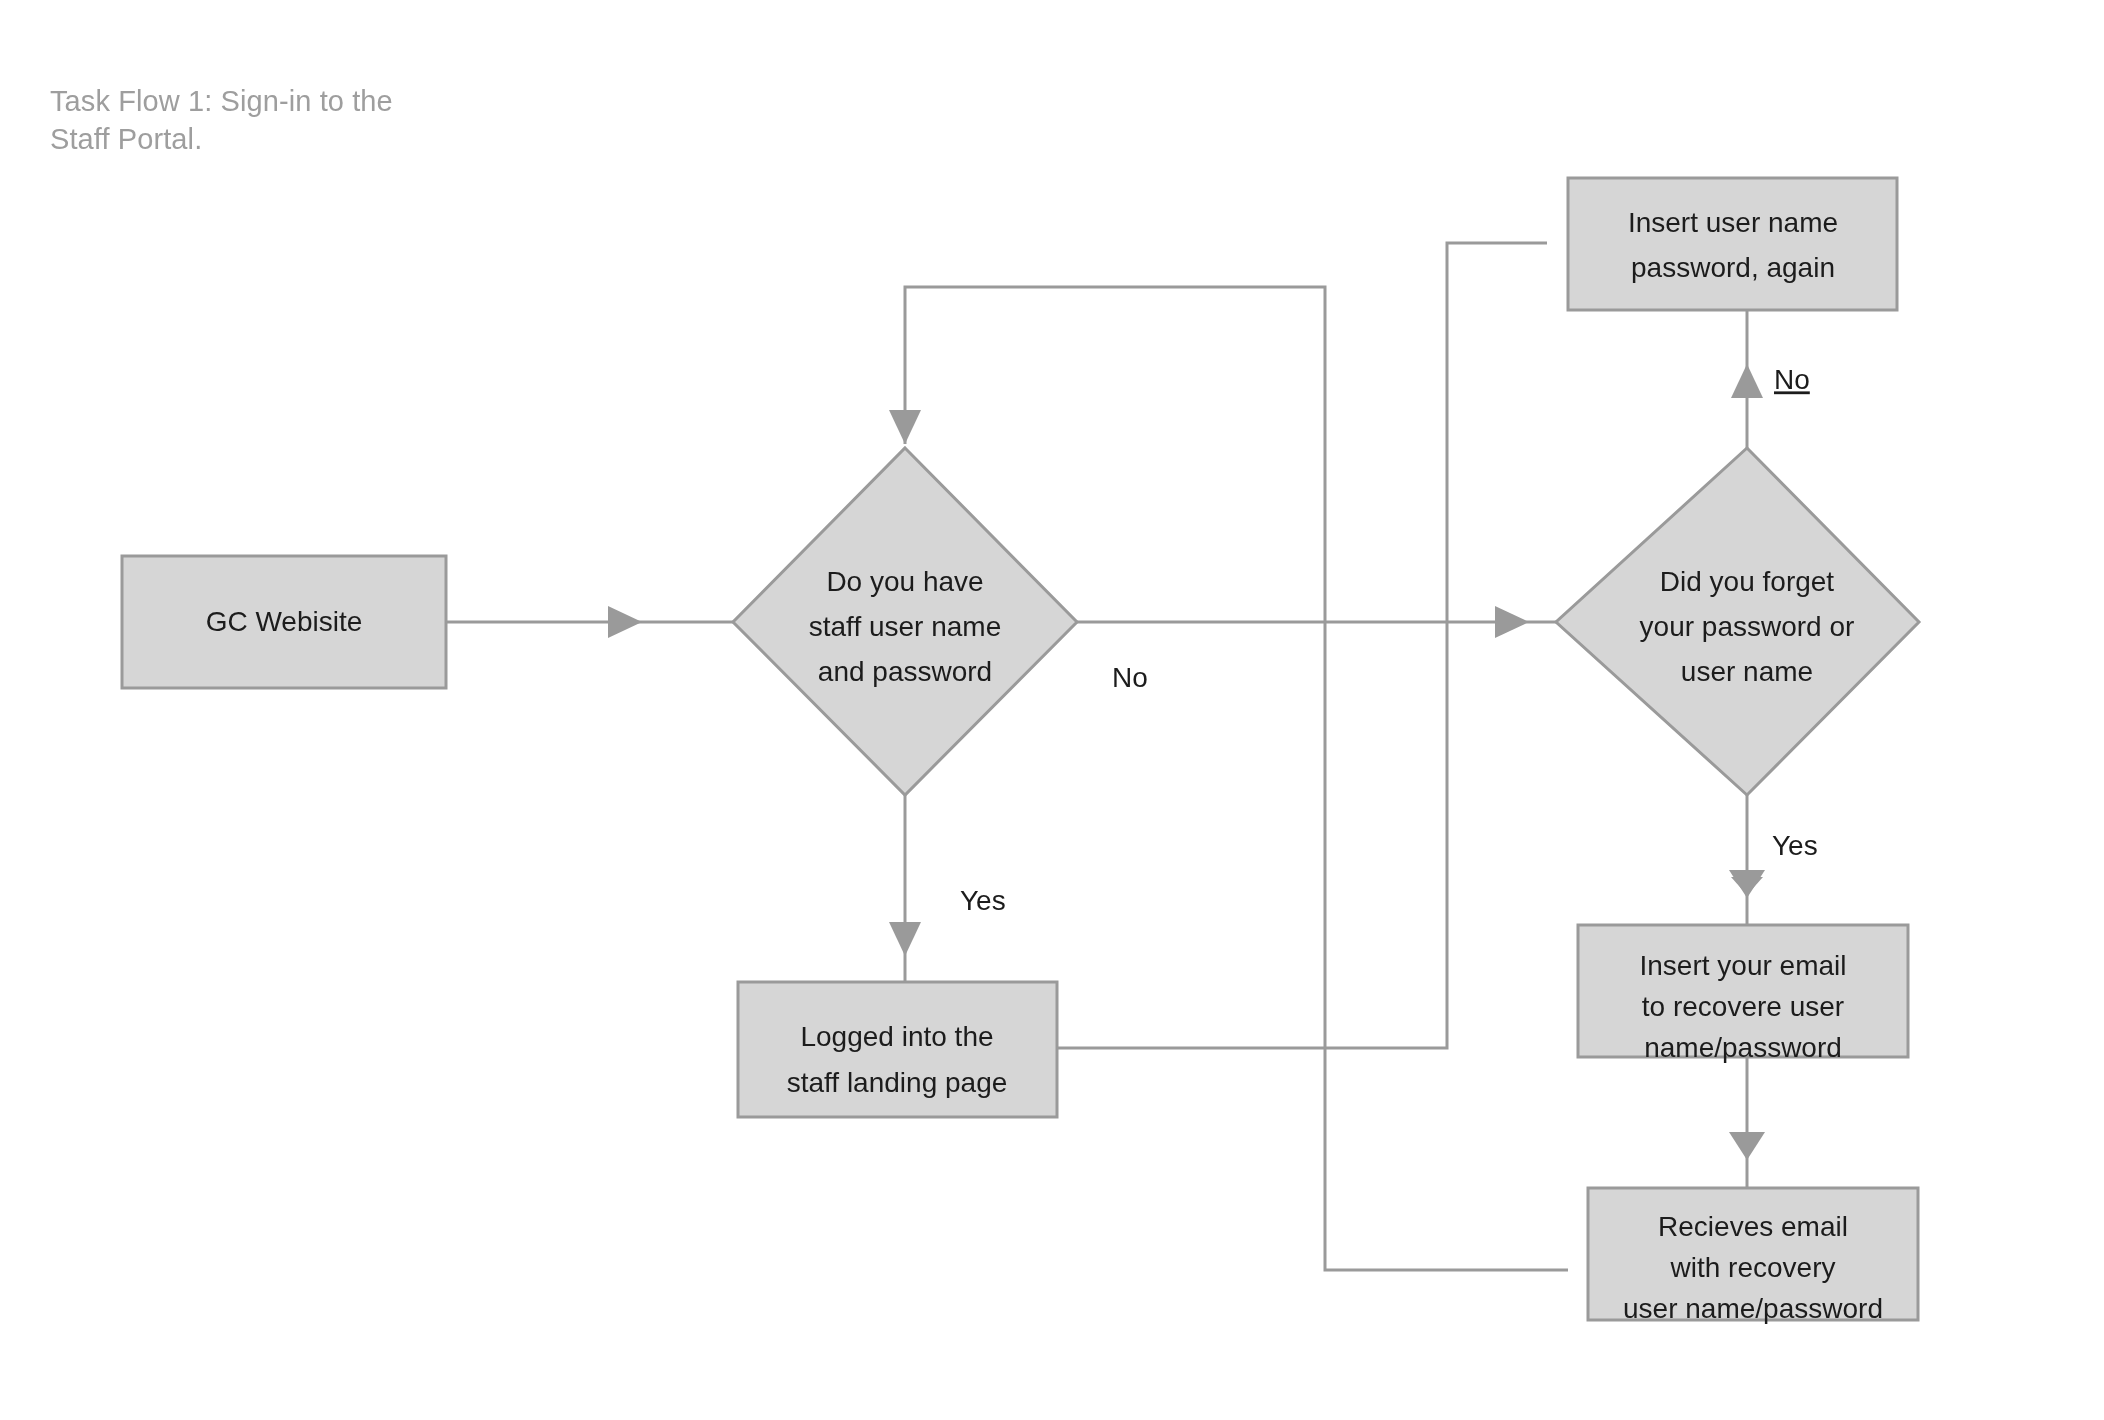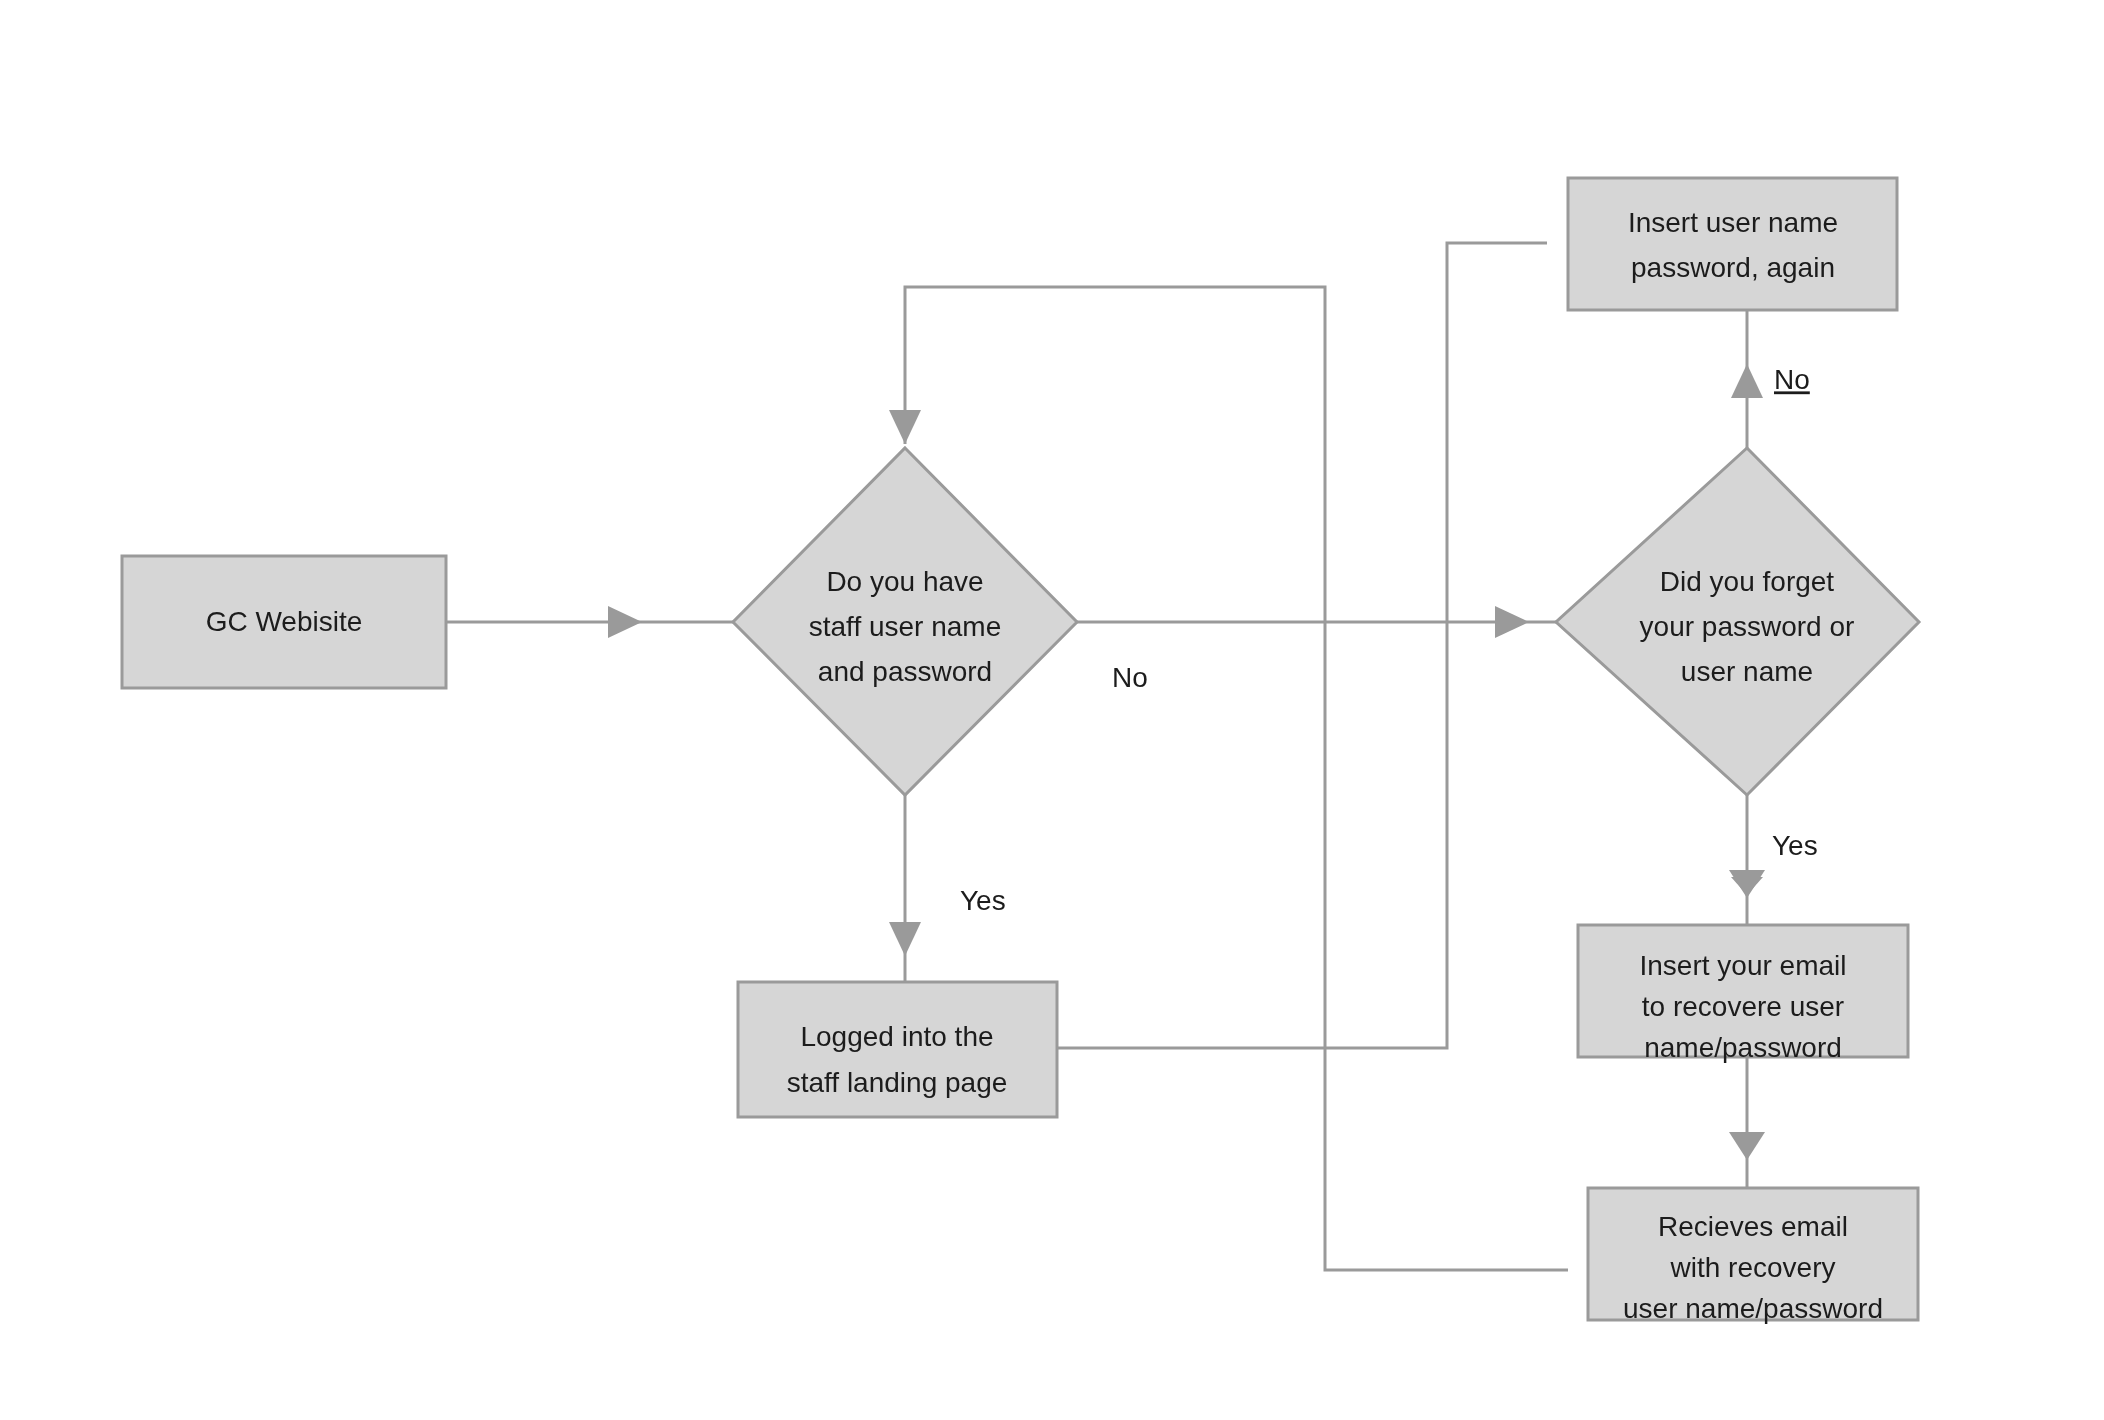--- a/index.html
+++ b/index.html
@@ -73,20 +73,22 @@
     text-decoration-color: #1673e8;
     text-decoration-thickness: 5px;
     text-underline-offset: 5px;
   }
 </style>
 </head>
 <body>
 
 <div id="canvas">
 
+  <div class="diagram-title">Task Flow 1: Sign-in to the
+Staff Portal.</div>
 
   <svg id="flow-svg" viewBox="0 0 2104 1420" xmlns="http://www.w3.org/2000/svg">
 
     <g>
       <path class="edge-line" d="M 446 622 L 733 622"></path>
       <polygon class="edge-arrow" points="608,622 608,606 642,622 608,638"></polygon>
     </g>
 
     <g>
       <path class="edge-line" d="M 1077 622 L 1556 622"></path>

